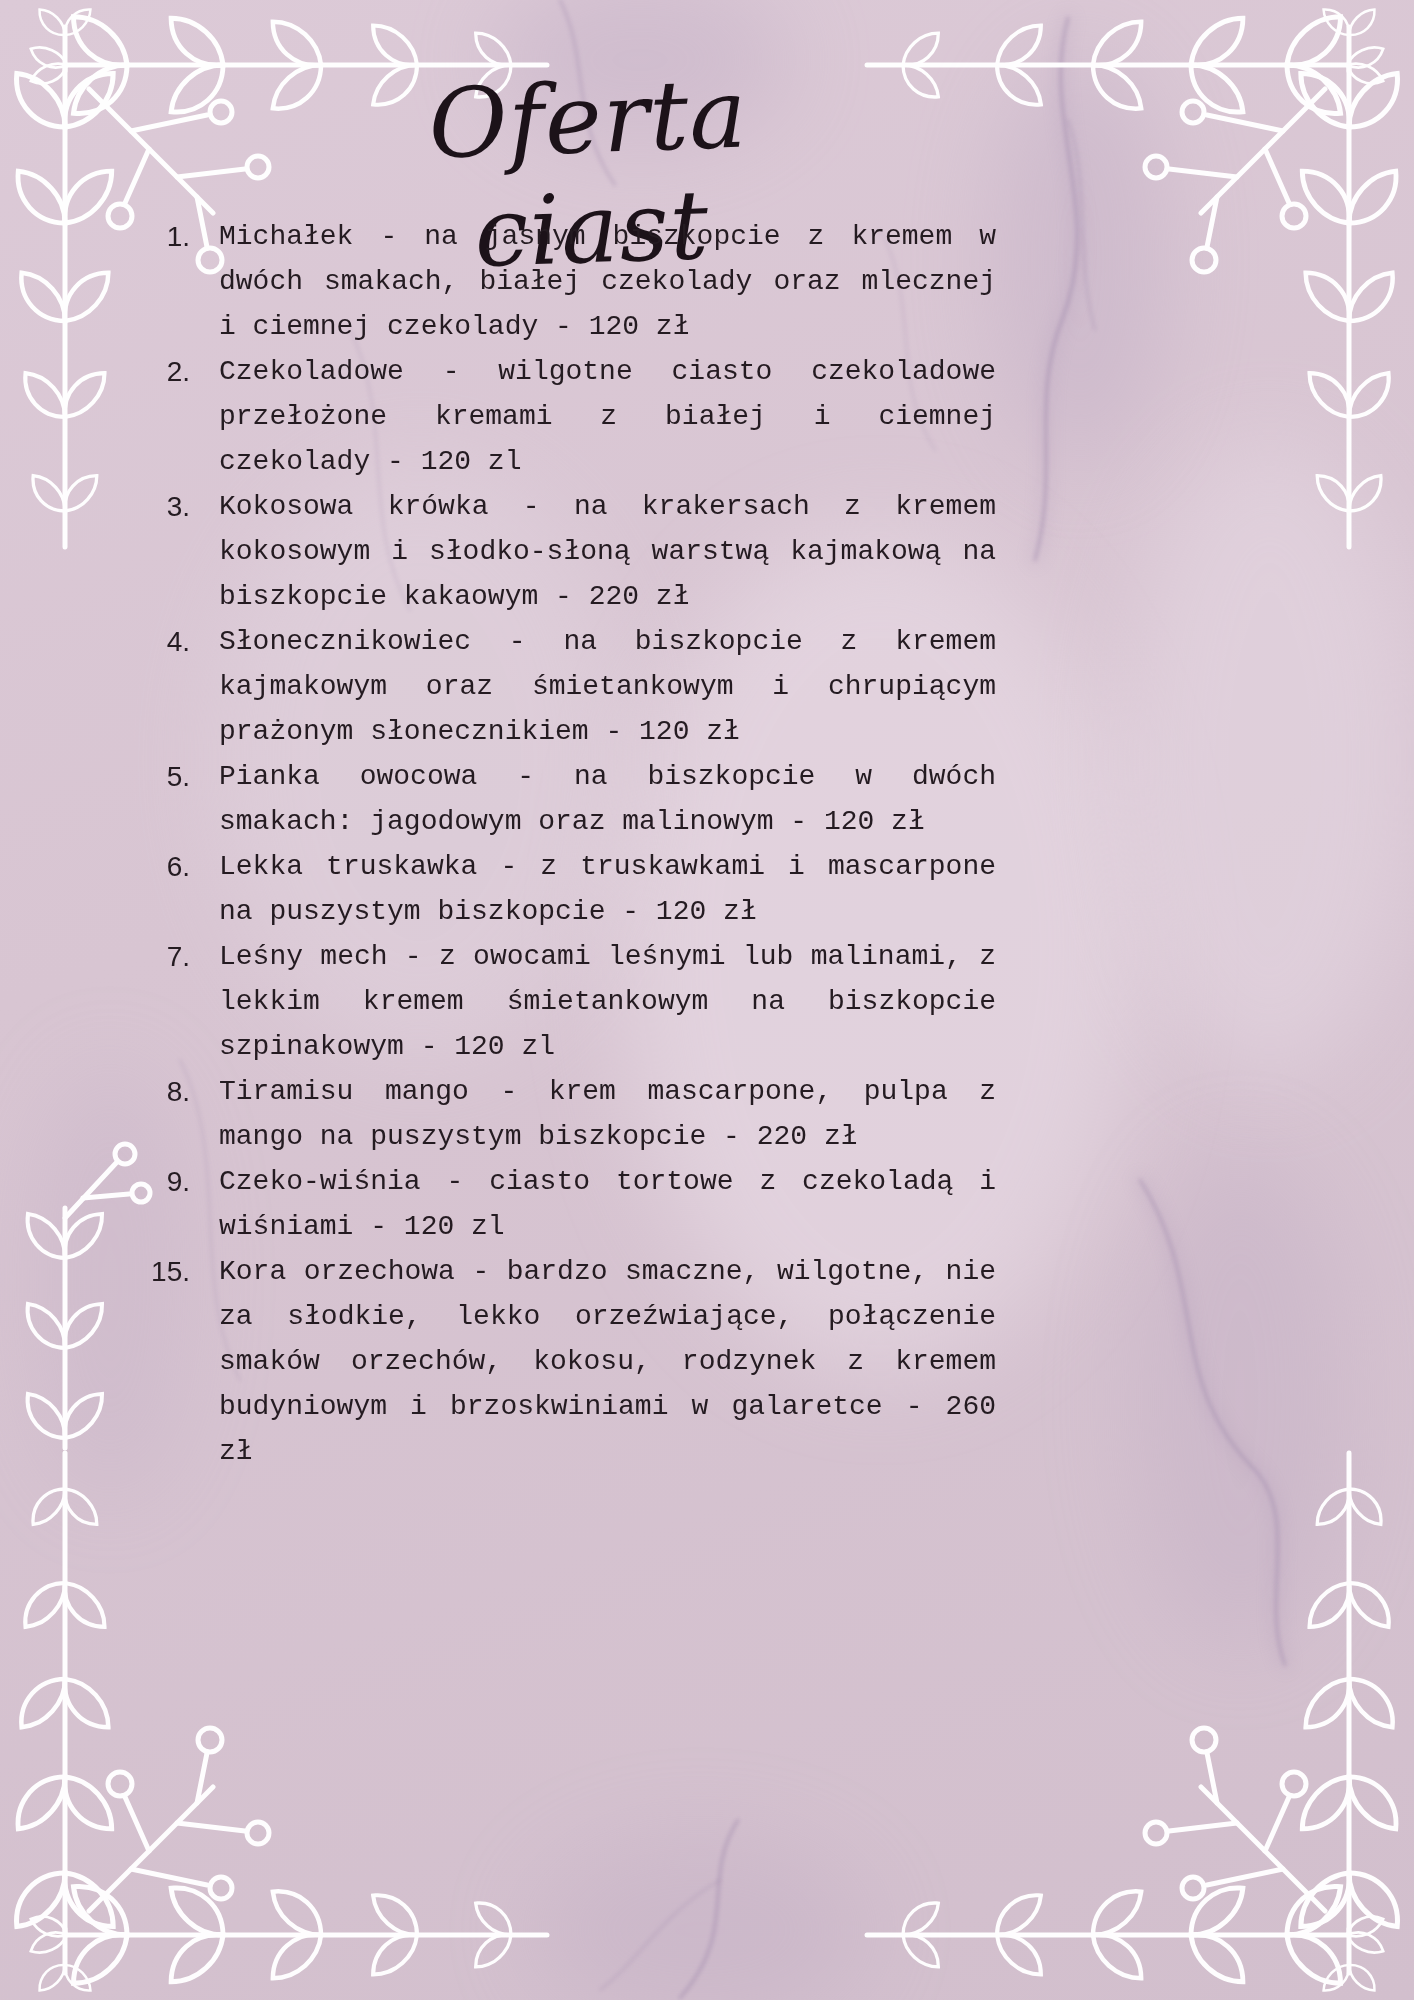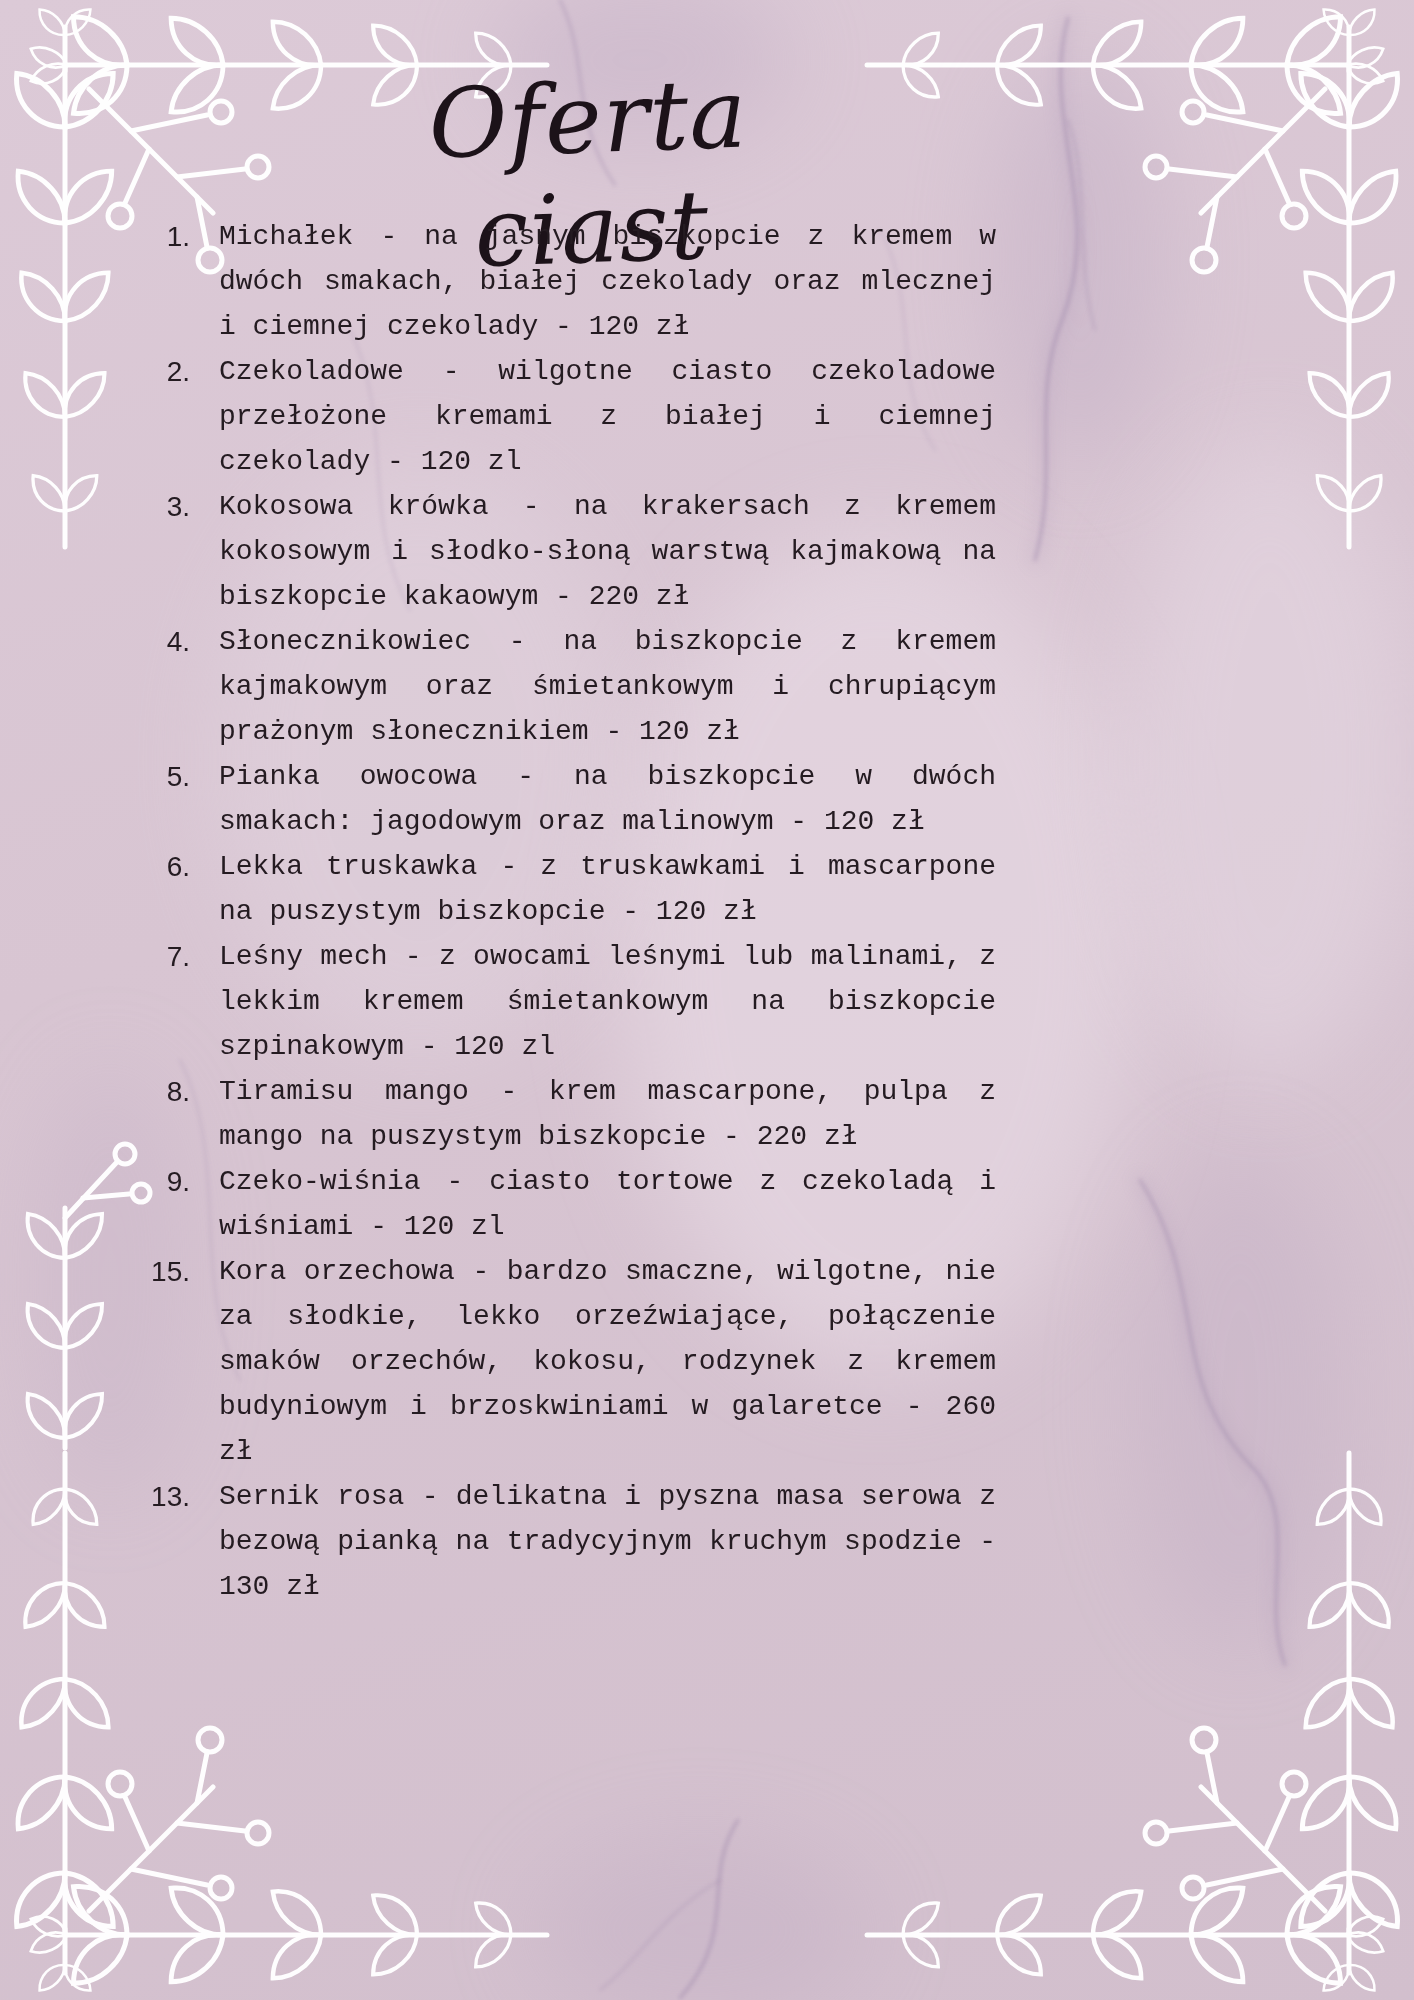--- a/index.html
+++ b/index.html
@@ -176,19 +176,15 @@
           <span class="txt">Tiramisu mango - krem mascarpone, pulpa z mango na puszystym biszkopcie - 220 zł</span>
         </li>
       <li class="item">
           <span class="num">9.</span>
           <span class="txt">Czeko-wiśnia - ciasto tortowe z czekoladą i wiśniami - 120 zl</span>
         </li>
       <li class="item">
           <span class="num">15.</span>
           <span class="txt">Kora orzechowa - bardzo smaczne, wilgotne, nie za słodkie, lekko orzeźwiające, połączenie smaków orzechów, kokosu, rodzynek z kremem budyniowym i brzoskwiniami w galaretce - 260 zł</span>
         </li>
-      <li class="item">
-          <span class="num">13.</span>
-          <span class="txt">Sernik rosa - delikatna i pyszna masa serowa z bezową pianką na tradycyjnym kruchym spodzie - 130 zł</span>
-        </li>
     </ol>
   </div>
 </div>
 
 </body></html>

